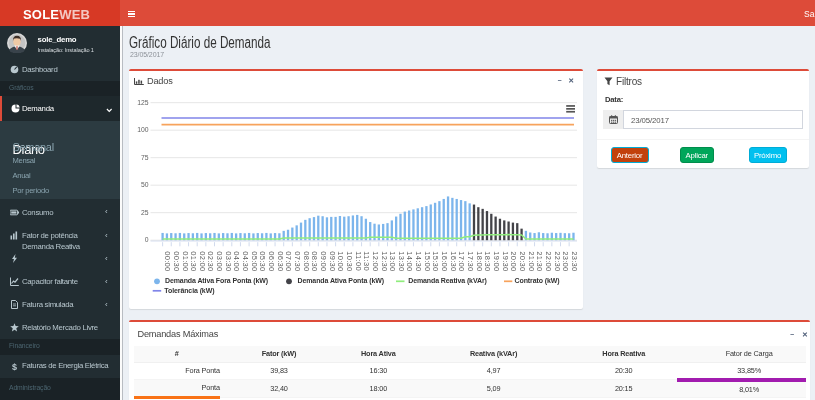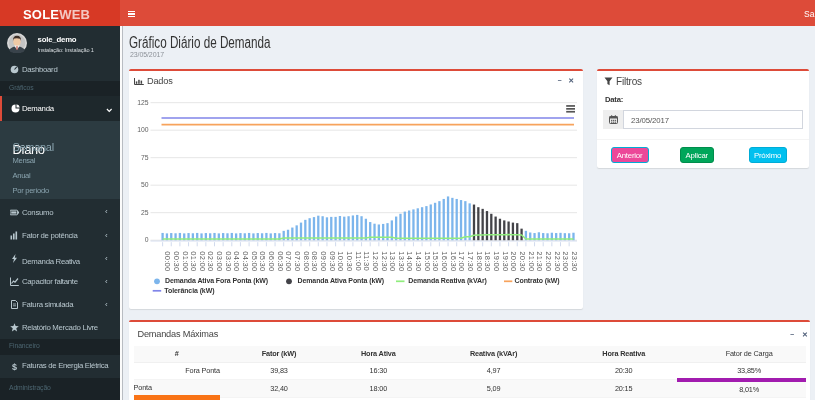--- a/index.html
+++ b/index.html
@@ -50,21 +50,21 @@
 <svg style="position:absolute;left:9.5px;top:231.0px" width="9" height="9" viewBox="0 0 9 9">
     <rect x="0.5" y="4.5" width="1.6" height="4" fill="#b8c7ce"></rect>
     <rect x="3" y="2.5" width="1.6" height="6" fill="#b8c7ce"></rect>
     <rect x="5.5" y="0.5" width="1.6" height="8" fill="#b8c7ce"></rect>
   </svg>
 <div style="position:absolute;left:22px;top:230.9px;font-size:7.8px;color:#b8c7ce;letter-spacing:-0.3px;white-space:nowrap">Fator de potência</div>
 <div style="position:absolute;left:105px;top:230.7px;font-size:8px;color:#b8c7ce">‹</div>
 <svg style="position:absolute;left:9.5px;top:254.0px" width="9" height="9" viewBox="0 0 9 9">
     <path d="M5.5 0 L2 5 L4 5 L3 9 L7 3.8 L4.8 3.8 Z" fill="#b8c7ce"></path>
   </svg>
-<div style="position:absolute;left:22px;top:257px;font-size:7.8px;color:#b8c7ce;letter-spacing:-0.3px;white-space:nowrap">Demanda Reativa</div>
+<div style="position:absolute;left:22px;top:242px;font-size:7.8px;color:#b8c7ce;letter-spacing:-0.3px;white-space:nowrap">Demanda Reativa</div>
 <div style="position:absolute;left:105px;top:253.7px;font-size:8px;color:#b8c7ce">‹</div>
 <svg style="position:absolute;left:9.5px;top:277.0px" width="9" height="9" viewBox="0 0 9 9">
     <path d="M0.5 0.5 L0.5 8.5 L8.8 8.5" stroke="#b8c7ce" stroke-width="1" fill="none"></path>
     <path d="M1.5 6.5 L3.5 4 L5 5.2 L8 1.5" stroke="#b8c7ce" stroke-width="1.2" fill="none"></path>
   </svg>
 <div style="position:absolute;left:22px;top:276.9px;font-size:7.8px;color:#b8c7ce;letter-spacing:-0.3px;white-space:nowrap">Capacitor faltante</div>
 <div style="position:absolute;left:105px;top:276.7px;font-size:8px;color:#b8c7ce">‹</div>
 <svg style="position:absolute;left:9.5px;top:300.0px" width="9" height="9" viewBox="0 0 9 9">
     <path d="M1.5 0.5 L5.5 0.5 L7.5 2.5 L7.5 8.5 L1.5 8.5 Z" fill="none" stroke="#b8c7ce" stroke-width="1"></path>
     <line x1="3" y1="4" x2="6" y2="4" stroke="#b8c7ce" stroke-width="0.8"></line>
@@ -131,21 +131,21 @@
     <rect x="5.8" y="0.3" width="1.2" height="2" fill="#555"></rect>
     <rect x="2" y="4.8" width="1.3" height="1.1" fill="#555"></rect>
     <rect x="3.9" y="4.8" width="1.3" height="1.1" fill="#555"></rect>
     <rect x="5.8" y="4.8" width="1.3" height="1.1" fill="#555"></rect>
     <rect x="2" y="6.6" width="1.3" height="1.1" fill="#555"></rect>
     <rect x="3.9" y="6.6" width="1.3" height="1.1" fill="#555"></rect>
     <rect x="5.8" y="6.6" width="1.3" height="1.1" fill="#555"></rect>
   </svg>
 <div class="abs" style="left:631px;top:115.5px;font-size:7.8px;color:#555;letter-spacing:-0.1px">23/05/2017</div>
 <div class="abs" style="left:597px;top:138.5px;width:212px;height:1px;background:#f4f4f4"></div>
-<div class="abs" style="left:610.5px;top:146.5px;width:38px;height:16.5px;background:#ec4899;border:1px solid #00acd6;border-radius:3px;color:#fff;font-size:7.8px;text-align:center;line-height:15px;letter-spacing:-0.2px">Anterior</div>
+<div class="abs" style="left:610.5px;top:146.5px;width:38px;height:16.5px;background:#c2410c;border:1px solid #00acd6;border-radius:3px;color:#fff;font-size:7.8px;text-align:center;line-height:15px;letter-spacing:-0.2px">Anterior</div>
 <div class="abs" style="left:679.5px;top:146.5px;width:34.5px;height:16.5px;background:#00a65a;border:1px solid #008d4c;border-radius:3px;color:#fff;font-size:7.8px;text-align:center;line-height:15px;letter-spacing:-0.2px">Aplicar</div>
 <div class="abs" style="left:748.5px;top:146.5px;width:38px;height:16.5px;background:#00c0ef;border:1px solid #00acd6;border-radius:3px;color:#fff;font-size:7.8px;text-align:center;line-height:15px;letter-spacing:-0.2px">Próximo</div>
 
 <div class="abs" style="left:128.5px;top:319.5px;width:681.5px;height:83px;background:#fff;border-top:2.6px solid #dd4b39;border-radius:2px;box-shadow:0 1px 1px rgba(0,0,0,0.1)">
 <div class="abs" style="left:9px;top:7px;font-size:9.2px;color:#444;letter-spacing:-0.2px">Demandas Máximas</div>
 <div class="abs" style="left:661.5px;top:9px;font-size:7px;color:#51607a;font-weight:bold">−</div>
 <div class="abs" style="left:673.5px;top:9px;font-size:7px;color:#51607a;font-weight:bold">✕</div>
 <table style="position:absolute;left:5px;top:24px;width:672px;border-collapse:collapse;table-layout:fixed;font-size:7.3px;letter-spacing:-0.15px;color:#333">
 <colgroup>
         <col style="width:12.86%">
@@ -166,21 +166,21 @@
         </tr>
 <tr style="background:#fff">
           <td style="text-align:right;padding:0;height:17.5px;border-bottom:1px solid #f4f4f4">Fora Ponta</td>
           <td style="text-align:center;padding:0;height:17.5px;border-bottom:1px solid #f4f4f4"><span style="position:relative;left:1px">39,83</span></td>
           <td style="text-align:center;padding:0;height:17.5px;border-bottom:1px solid #f4f4f4"><span style="position:relative;left:1px">16:30</span></td>
           <td style="text-align:center;padding:0;height:17.5px;border-bottom:1px solid #f4f4f4"><span style="position:relative;left:2px">4,97</span></td>
           <td style="text-align:center;padding:0;height:17.5px;border-bottom:1px solid #f4f4f4"><span style="position:relative;left:3px">20:30</span></td>
           <td style="text-align:center;padding:0;height:17.5px;border-bottom:4px solid #a21caf"><span style="position:relative;left:8px">33,85%</span></td>
         </tr>
 <tr style="background:#f9f9f9">
-          <td style="text-align:left;padding:0;height:17.5px;border-bottom:5px solid #f97316">Ponta</td>
+          <td style="text-align:right;padding:0;height:17.5px;border-bottom:3px solid #f97316">Ponta</td>
           <td style="text-align:center;padding:0;height:17.5px;border-bottom:1px solid #f4f4f4"><span style="position:relative;left:1px">32,40</span></td>
           <td style="text-align:center;padding:0;height:17.5px;border-bottom:1px solid #f4f4f4"><span style="position:relative;left:1px">18:00</span></td>
           <td style="text-align:center;padding:0;height:17.5px;border-bottom:1px solid #f4f4f4"><span style="position:relative;left:2px">5,09</span></td>
           <td style="text-align:center;padding:0;height:17.5px;border-bottom:1px solid #f4f4f4"><span style="position:relative;left:3px">20:15</span></td>
           <td style="text-align:center;padding:0;height:17.5px;border-bottom:1px solid #f4f4f4"><span style="position:relative;left:8px">8,01%</span></td>
         </tr>
 </tbody>
     </table>
 </div>
 

